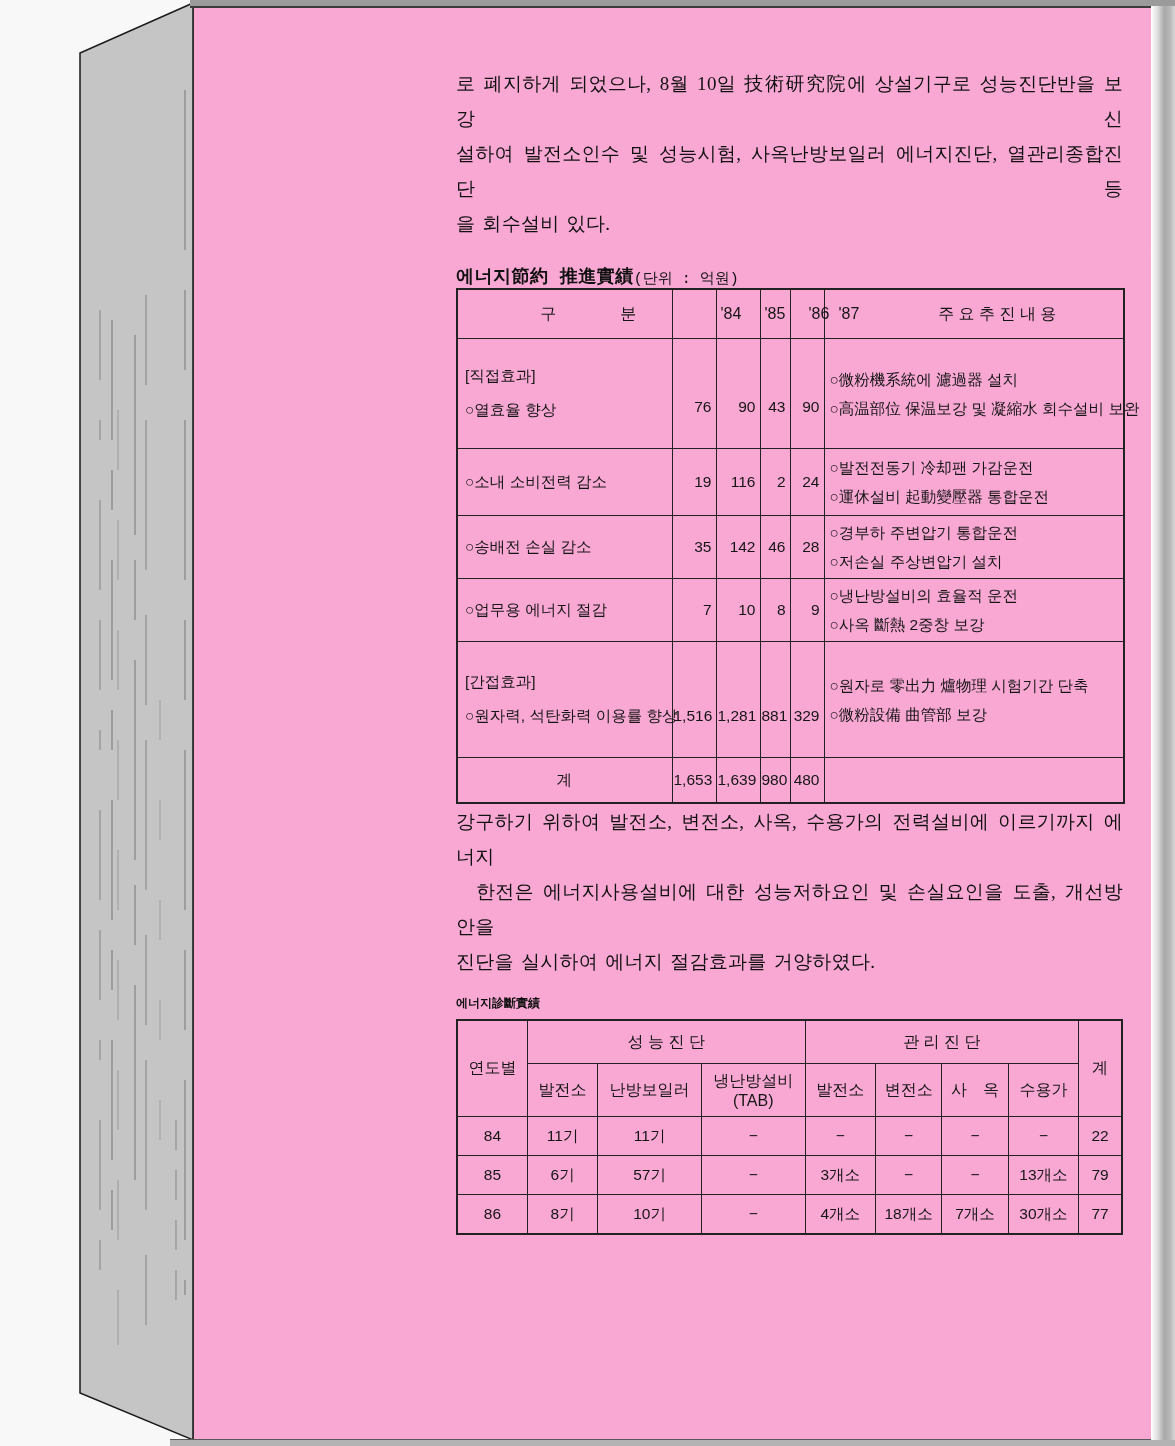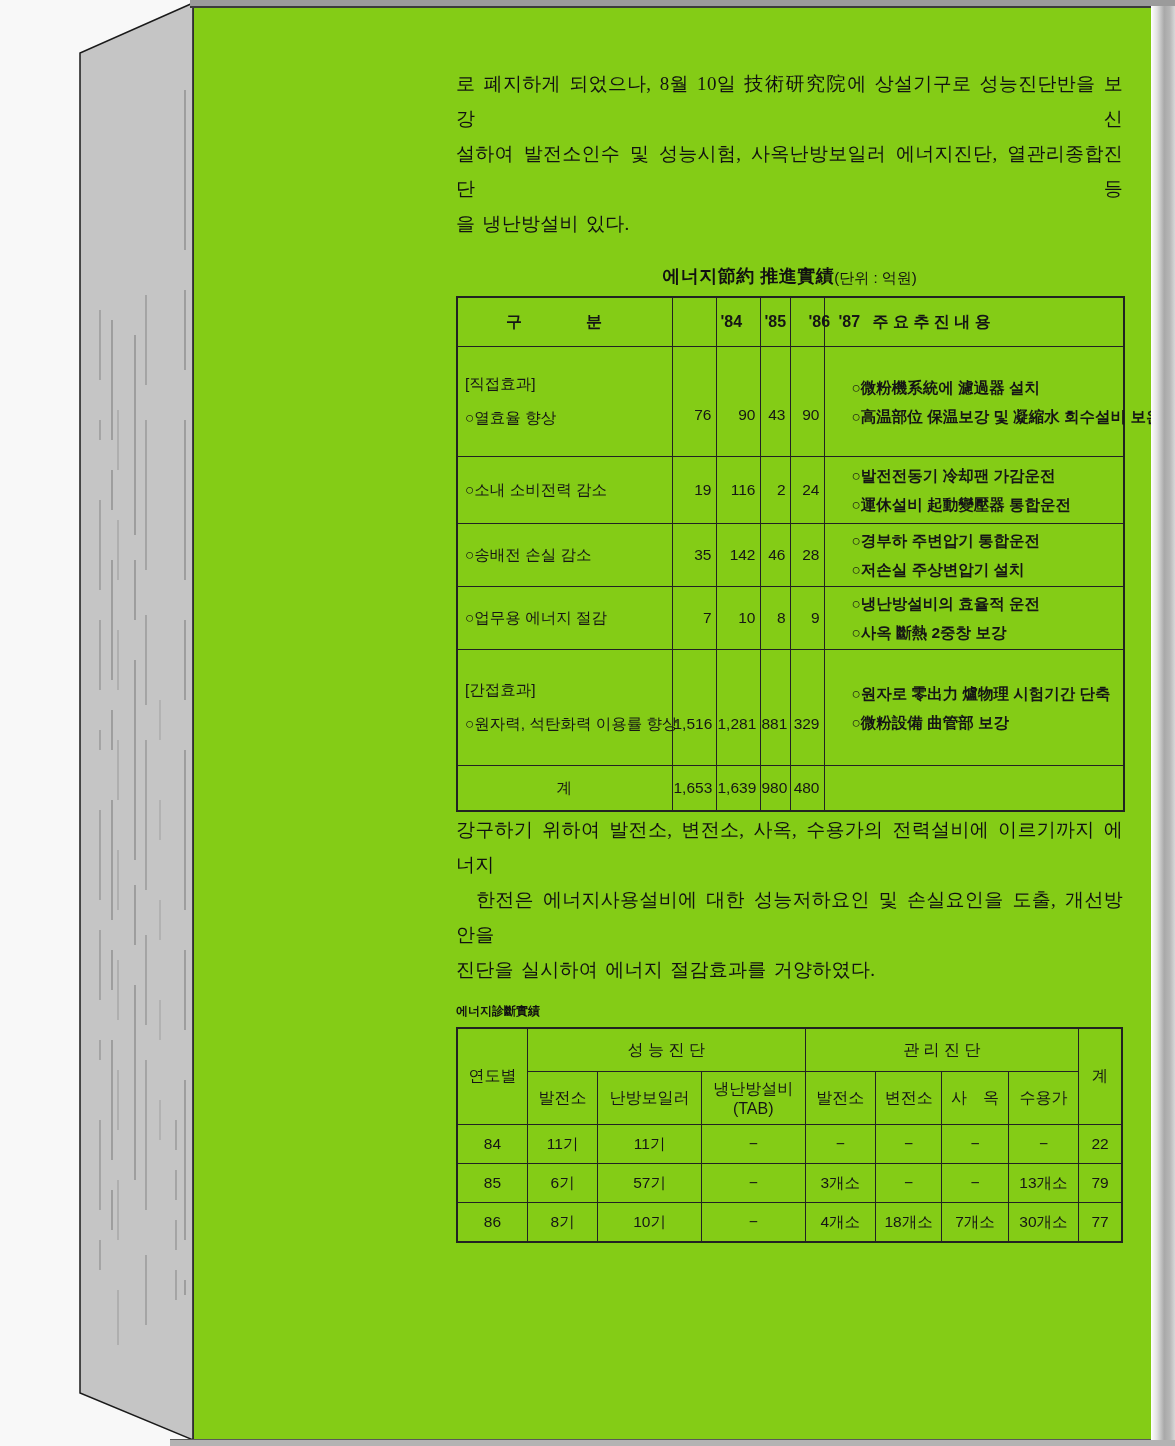--- a/index.html
+++ b/index.html
@@ -22,62 +22,62 @@
     position: absolute; left: 170px; right: 0; bottom: 0; height: 6px;
     background: #b3b3b3; border-top: 1px solid #5a5a5a;
   }
   .right-edge {
     position: absolute; right: 0; top: 6px; bottom: 6px; width: 24px;
     background: linear-gradient(to right, #ffffff 0%, #e2e2e2 25%, #a9a9a9 55%, #b6b6b6 78%, #d8d8d8 100%);
     z-index: 5;
   }
   .page {
     position: absolute; left: 193px; top: 8px; right: 0; bottom: 7px;
-    background: #84cc16; border-left: 1px solid #2f2f2f;
+    background: #f9a8d4; border-left: 1px solid #2f2f2f;
   }
   .content {
     position: absolute; left: 262px; top: 58px; width: 667px;
   }
 
   
   .body-text { font-size: 19px; line-height: 35px; margin: 0; }
   .tline { text-align: justify; text-align-last: justify; word-spacing: 2px; letter-spacing: 0.3px; }
   .tlast { text-align-last: left; }
   .tindent { text-indent: 20px; }
   .p-gap { margin-top: 8px; }
 
   
-  .title-row { display: flex; justify-content: center; align-items: flex-end; margin-top: 23px; margin-bottom: 8px;
-    font-family: Liberation Sans, sans-serif; }
+  .title-row { display: flex; justify-content: flex-start; align-items: flex-end; margin-top: 23px; 
+    font-family: Liberation Mono, monospace; }
   .tbl-title { font-size: 18px; font-weight: bold; letter-spacing: 0.5px; }
   .tbl-unit { font-size: 15px; font-weight: normal; }
   .tbl-title2 { font-family: "Liberation Sans", "DejaVu Sans", sans-serif;
     font-size: 12px; font-weight: bold; margin: 16px 0 7px 0; }
 
   
   table { border-collapse: collapse; table-layout: fixed;
     font-family: "Liberation Sans", "DejaVu Sans", sans-serif; color: #151515; }
   .t1, .t2 { width: 667px; border: 2px solid #222; }
   .t1 th, .t1 td, .t2 th, .t2 td { border: 1.4px solid #222; }
 
   
   .t1 { font-size: 15.5px; }
-  .t1 thead th { height: 46px; font-weight: bold; font-size: 16px; text-align: left; padding-left: 48px; }
+  .t1 thead th { height: 46px; font-weight: normal; font-size: 16px; text-align: center; padding-left: 48px; }
   .t1 tbody tr:nth-child(1) td { height: 76px; }
   .t1 tbody tr:nth-child(2) td { height: 64px; }
   .t1 tbody tr:nth-child(3) td { height: 60px; }
   .t1 tbody tr:nth-child(4) td { height: 60px; }
   .t1 tbody tr:nth-child(5) td { height: 82px; }
   .t1 tbody tr:nth-child(6) td { height: 42px; }
   .c-label { padding-left: 7px; vertical-align: middle; white-space: nowrap; }
   .c-label .grp { margin-bottom: 13px; }
   .c-center { text-align: center; padding-left: 0; }
   .c-num { text-align: right; padding-right: 4px; vertical-align: middle; font-size: 15.5px; }
   .c-low { vertical-align: bottom; padding-bottom: 32px; }
-  .c-notes { padding-left: 27px; vertical-align: middle; line-height: 29px; white-space: nowrap; font-weight: bold; }
+  .c-notes { padding-left: 5px; vertical-align: middle; line-height: 29px; white-space: nowrap; }
 
   
   .t2 { font-size: 15.5px; }
   .t2 th { font-weight: normal; text-align: center; white-space: pre-line; font-size: 16px; }
   .t2 thead tr:nth-child(1) th { height: 40px; }
   .t2 thead tr:nth-child(2) th { height: 50px; }
   .t2 tbody td { height: 36px; text-align: center; }
 
   
   .sec-heading { font-family: "Liberation Sans", "DejaVu Sans", sans-serif;
@@ -103,21 +103,21 @@
   </svg>
 
   <div class="top-edge"></div>
 
   <div class="page">
     <div class="content">
 
       <div class="body-text">
           <div class="tline">로 폐지하게 되었으나, 8월 10일 技術研究院에 상설기구로 성능진단반을 보강 신</div>
           <div class="tline">설하여 발전소인수 및 성능시험, 사옥난방보일러 에너지진단, 열관리종합진단 등</div>
-          <div class="tline tlast">을 냉난방설비 있다.</div>
+          <div class="tline tlast">을 회수설비 있다.</div>
         </div>
 
       <div class="title-row">
         <span class="tbl-title">에너지節約 推進實績</span>
         <span class="tbl-unit">(단위 : 억원)</span>
       </div>
 
       <table class="t1">
         <colgroup>
           <col style="width:215px">

